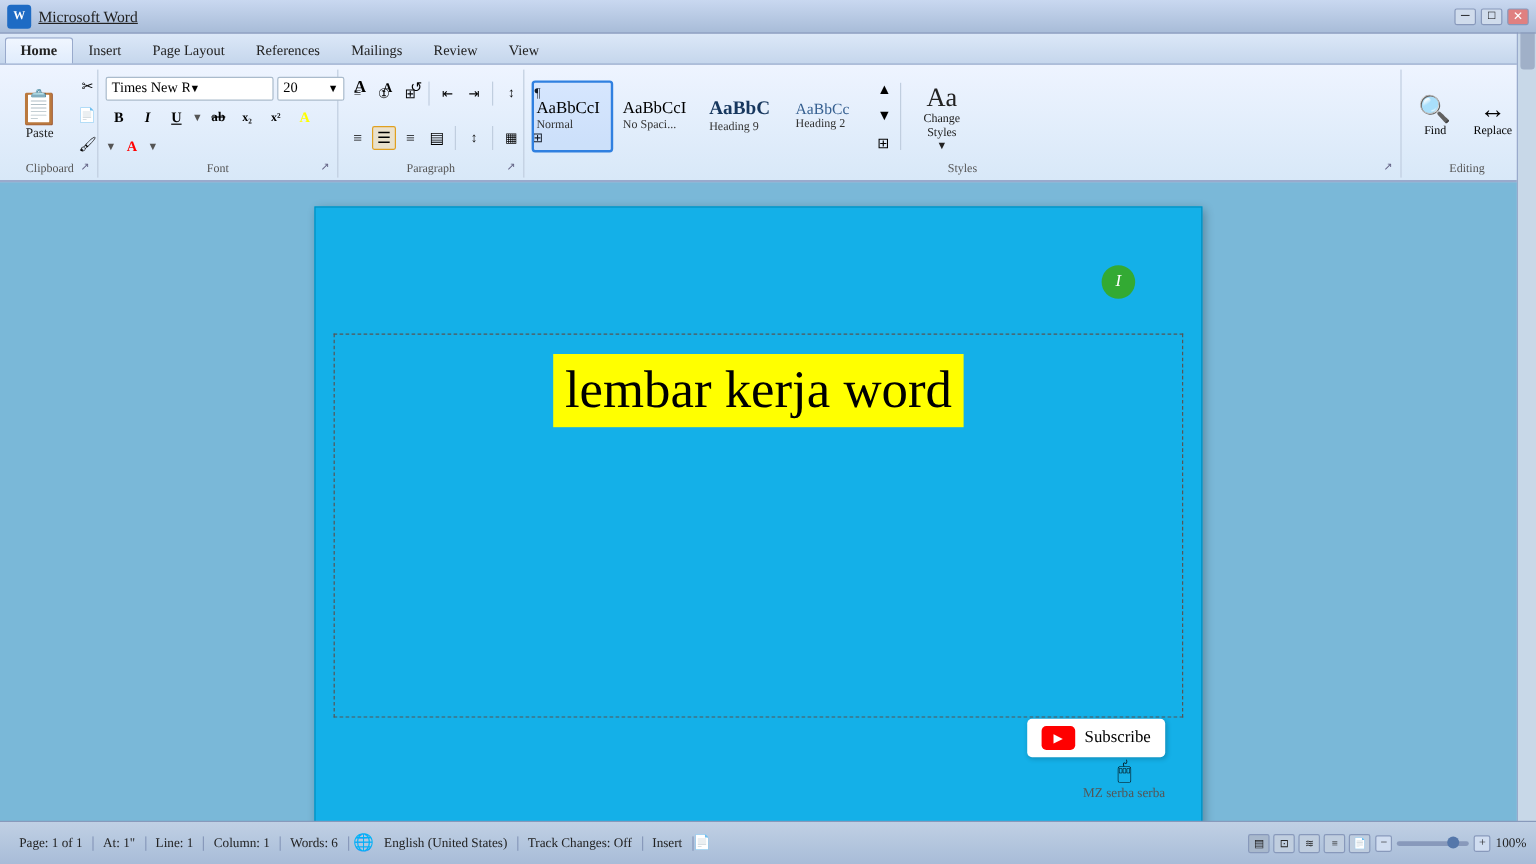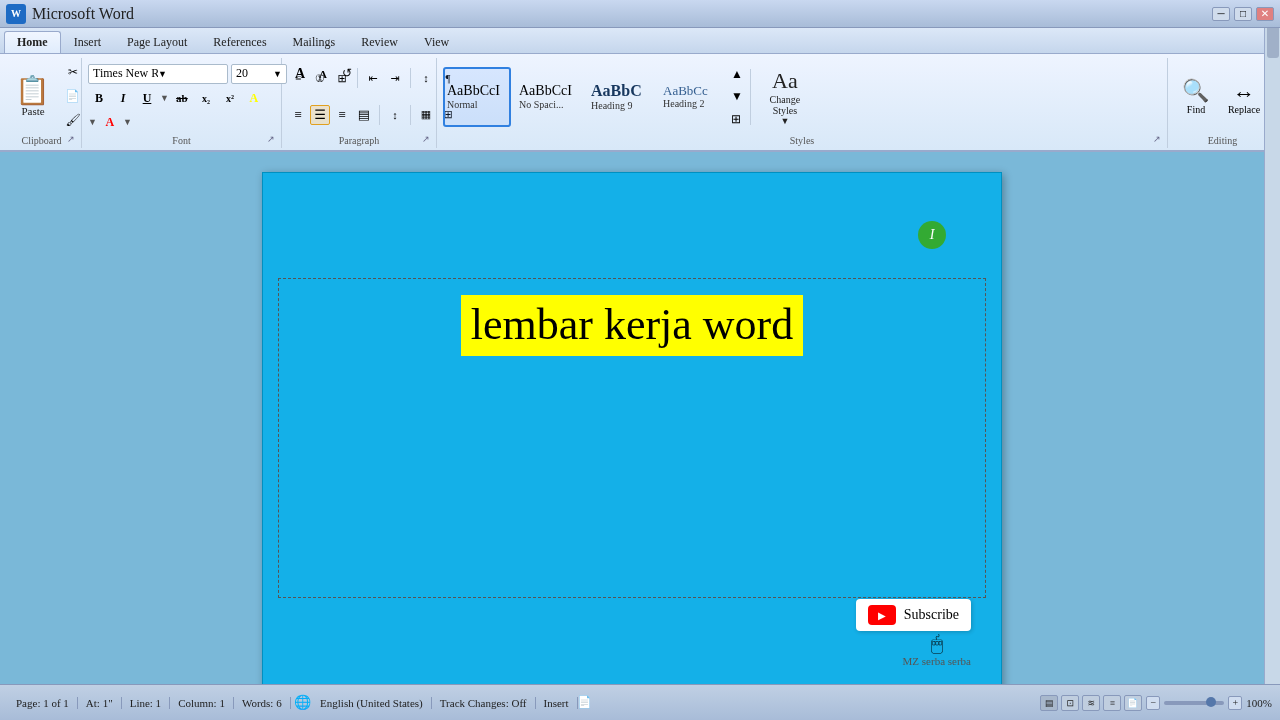--- a/index.html
+++ b/index.html
@@ -447,21 +447,21 @@
       align-items: flex-start;
       border-right: 1px solid #c0cedf;
       padding: 2px 6px 0 6px;
     }
   </style>
 </head>
 <body>
 
 <div id="titlebar" style="position:relative;z-index:10;">
   <div class="app-icon">W</div>
-  <span style="font-size:16px; color:#222;">Microsoft Word</span>
+  <span style="font-size:13px; color:#222;text-decoration:underline;">Microsoft Word</span>
   <div style="margin-left:auto; display:flex; gap:4px;">
     <div style="width:18px;height:14px;background:#d0dcec;border:1px solid #8899bb;border-radius:2px;display:flex;align-items:center;justify-content:center;font-size:10px;cursor:pointer;">─</div>
     <div style="width:18px;height:14px;background:#d0dcec;border:1px solid #8899bb;border-radius:2px;display:flex;align-items:center;justify-content:center;font-size:10px;cursor:pointer;">□</div>
     <div style="width:18px;height:14px;background:#e08080;border:1px solid #8899bb;border-radius:2px;display:flex;align-items:center;justify-content:center;font-size:10px;cursor:pointer;color:white;">✕</div>
   </div>
 </div>
 
 <div id="menubar">
   <div class="menu-tab active">Home</div>
   <div class="menu-tab">Insert</div>

